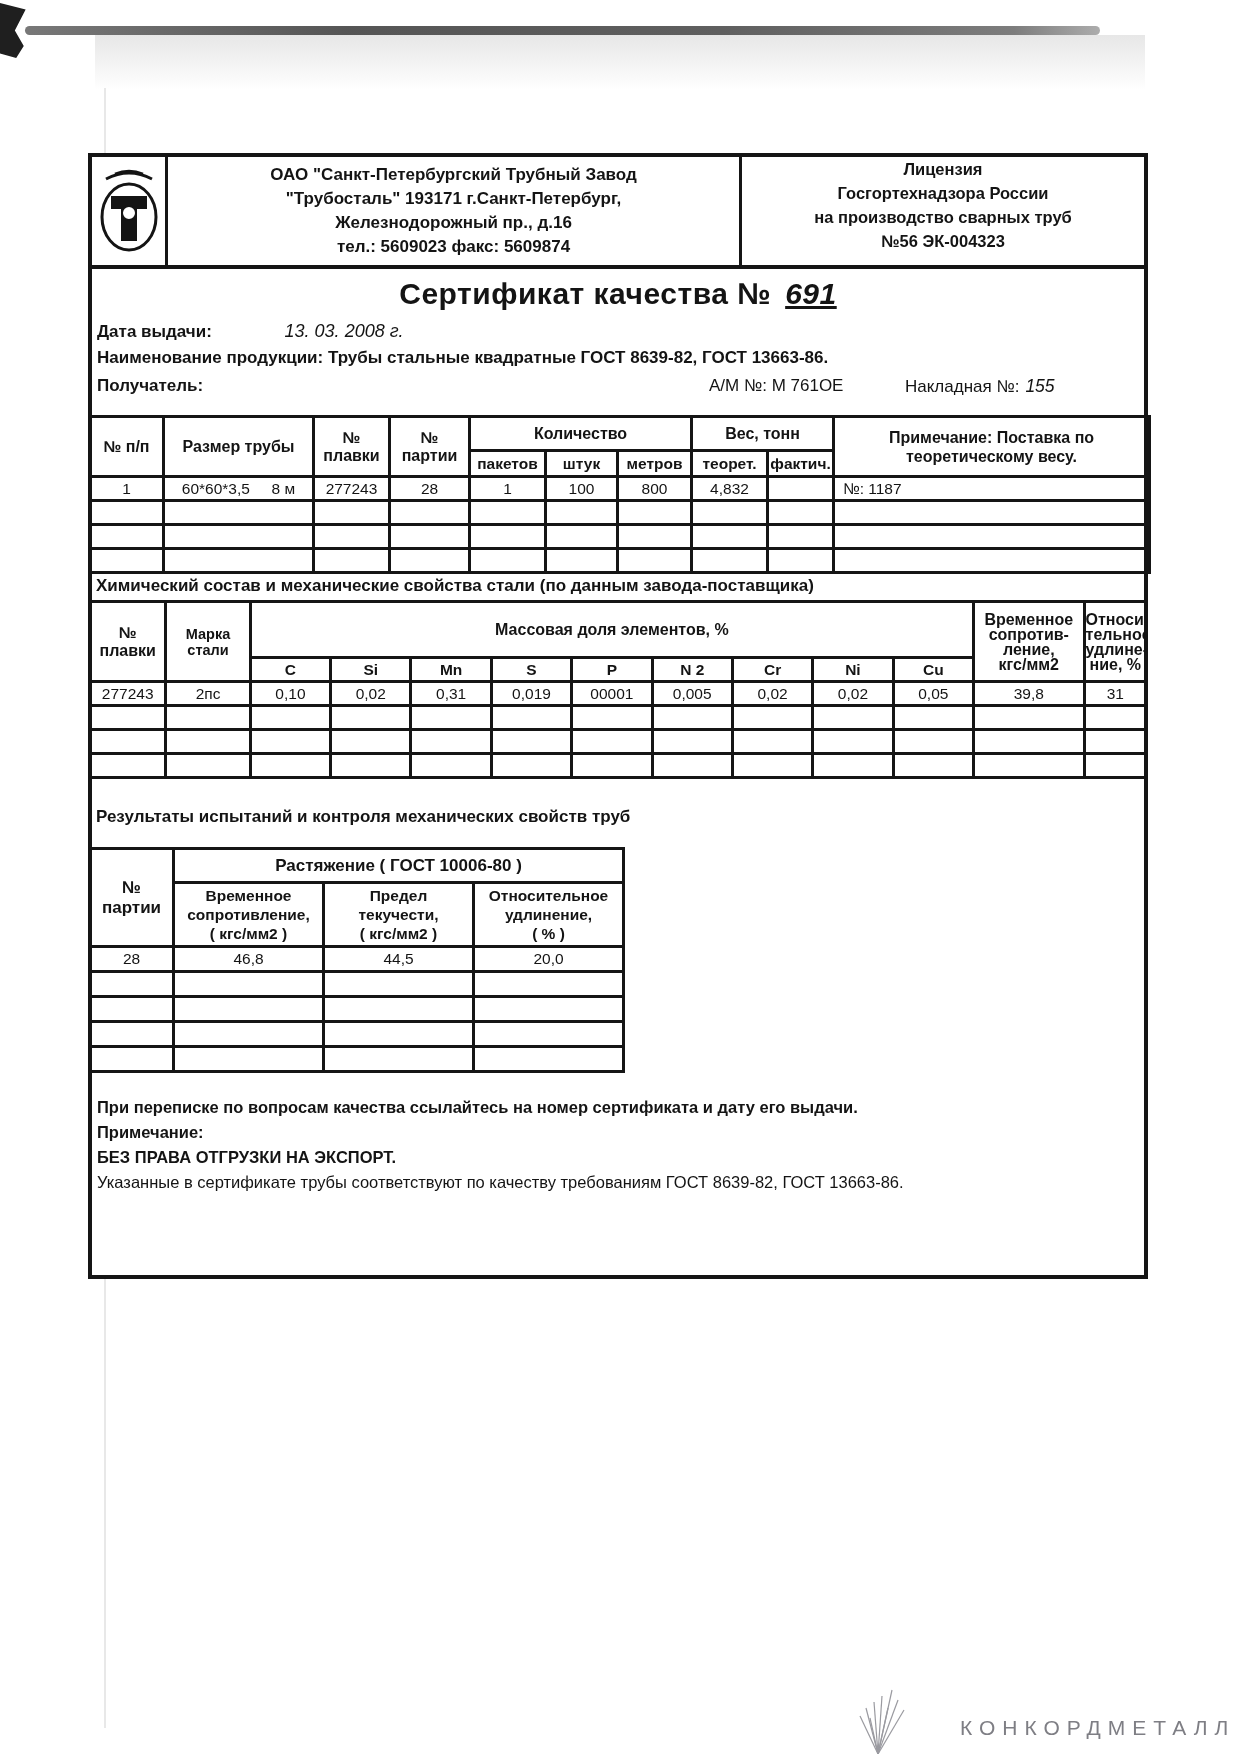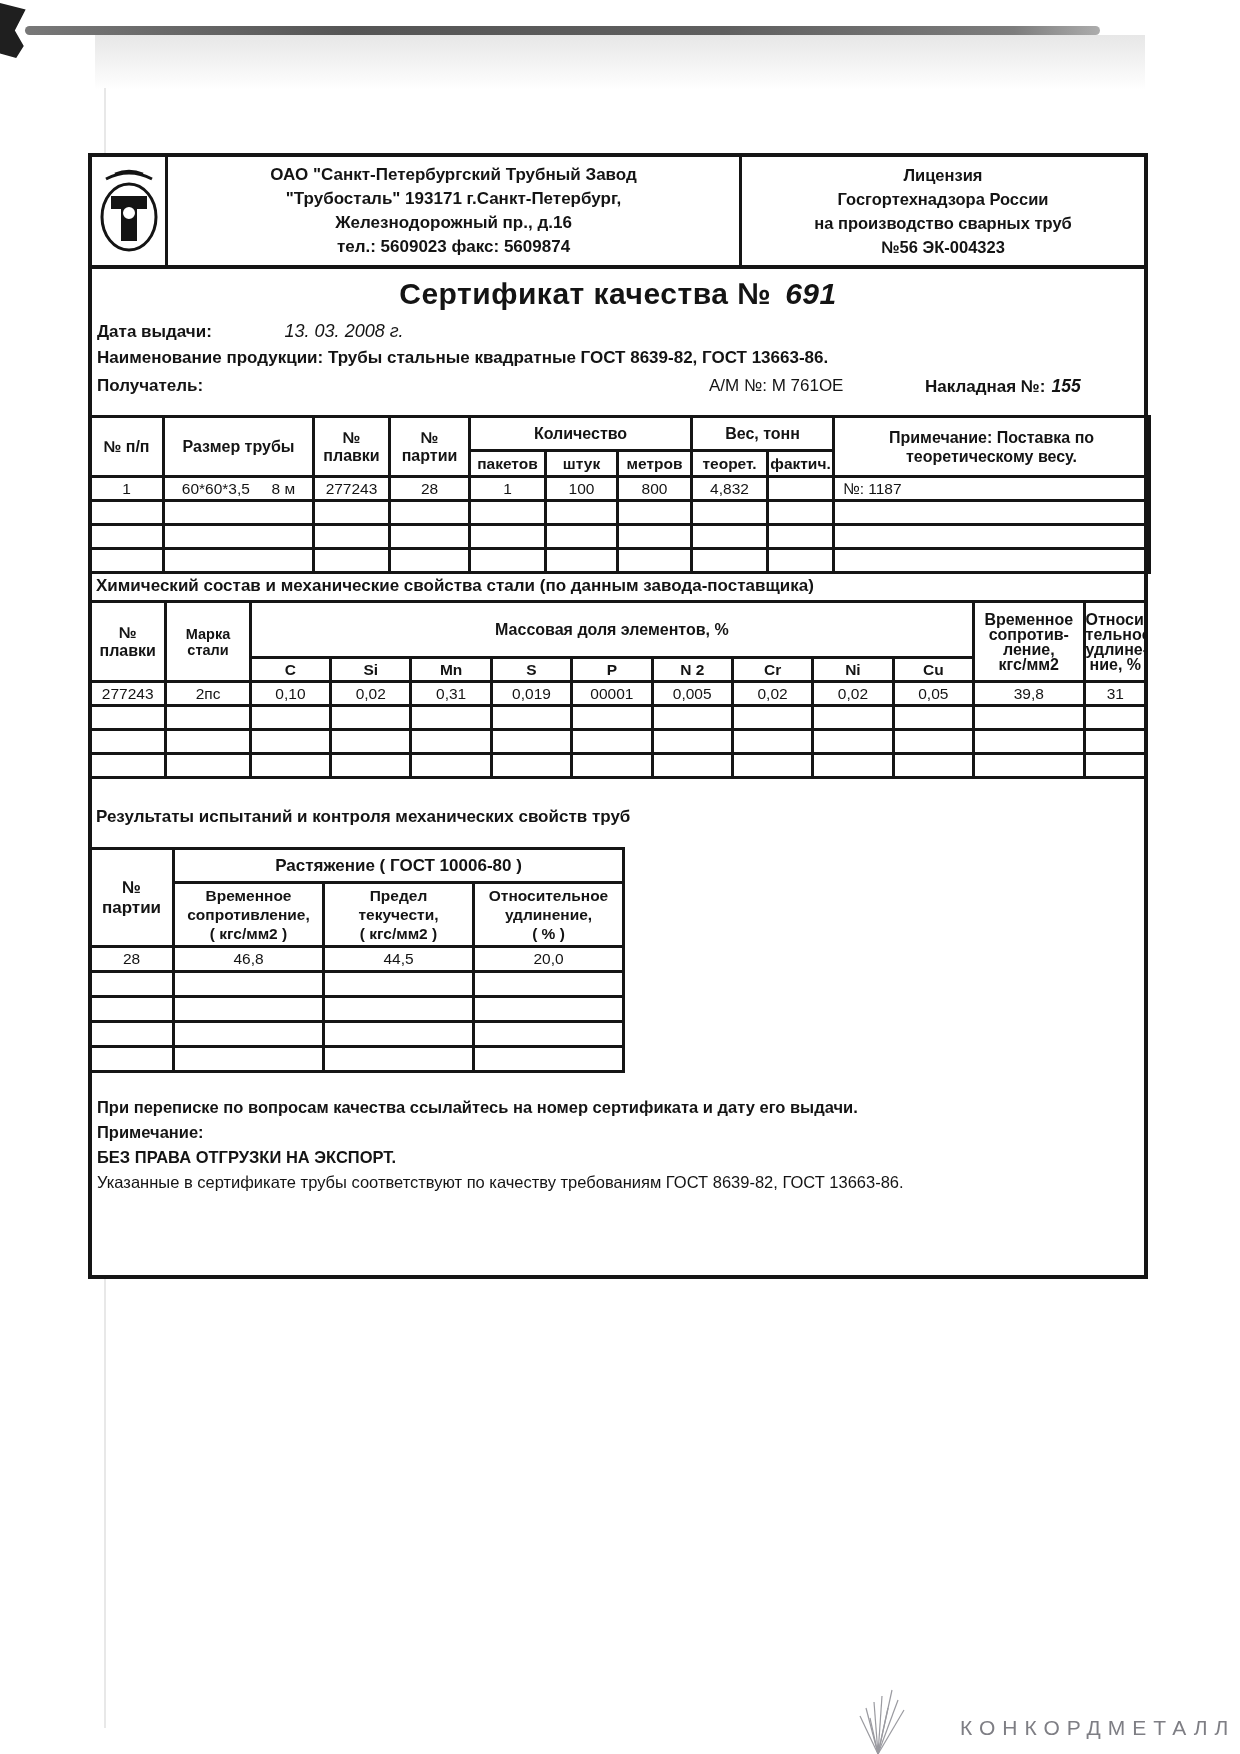--- a/index.html
+++ b/index.html
@@ -35,36 +35,36 @@
     position:absolute; left:88px; top:153px; width:1060px; height:1126px;
     border:4px solid #151515; background:#fff;
   }
   
   .hdr { position:absolute; left:0; top:0; width:100%; height:112px; display:flex;
          border-bottom:4px solid #151515; }
   .hdr-logo { width:76px; border-right:3px solid #151515; display:flex; align-items:center; justify-content:center; }
   .hdr-co { flex:1 1 auto; border-right:3px solid #151515; display:flex; flex-direction:column;
             justify-content:center; align-items:center; text-align:center;
             font-weight:bold; font-size:17px; line-height:24px; }
-  .hdr-lic { width:402px; display:flex; flex-direction:column; justify-content:center;
+  .hdr-lic { width:402px; display:flex; flex-direction:column; 
              align-items:center; text-align:center; font-weight:bold; font-size:16.5px; line-height:24px;border-radius:7px; }
   
   .title { position:absolute; left:0; top:120px; width:100%; text-align:center;
            font-weight:bold; font-size:30px; letter-spacing:.5px; }
-  .title .num { font-style:italic; padding-left:14px; }
+  .title .num { font-style:italic; padding-left:14px;text-decoration:underline; }
   
   .meta-line { position:absolute; left:5px; font-size:17px; white-space:nowrap; }
   .b { font-weight:bold; }
   .it { font-style:italic; }
   .date-line { top:164px; }
   .date-line .val { font-style:italic; margin-left:68px; font-size:18px; }
   .prod-line { top:191px; font-weight:bold; }
   .recv-line { top:219px; width:1046px; }
   .recv-line .am  { position:absolute; left:612px; font-weight:normal; }
-  .recv-line .inv { position:absolute; left:808px; font-weight:bold;margin-left:20px; }
+  .recv-line .inv { position:absolute; left:808px; font-weight:normal; }
   .recv-line .inv .it { font-size:17.5px; padding-left:6px; }
   
   table { border-collapse:collapse; table-layout:fixed; }
   th, td { border:3px solid #151515; text-align:center; vertical-align:middle; overflow:hidden; }
   th { font-weight:bold; }
   .t1 { position:absolute; left:-4px; top:258px; width:1060px; font-size:16px; }
   .t1 th { font-size:16px; }
   .t1 .r1 th { height:34px; }
   .t1 .r2 th { height:26px; font-size:15.5px; }
   .t1 td { height:24px; font-weight:normal; font-size:15.5px; }

